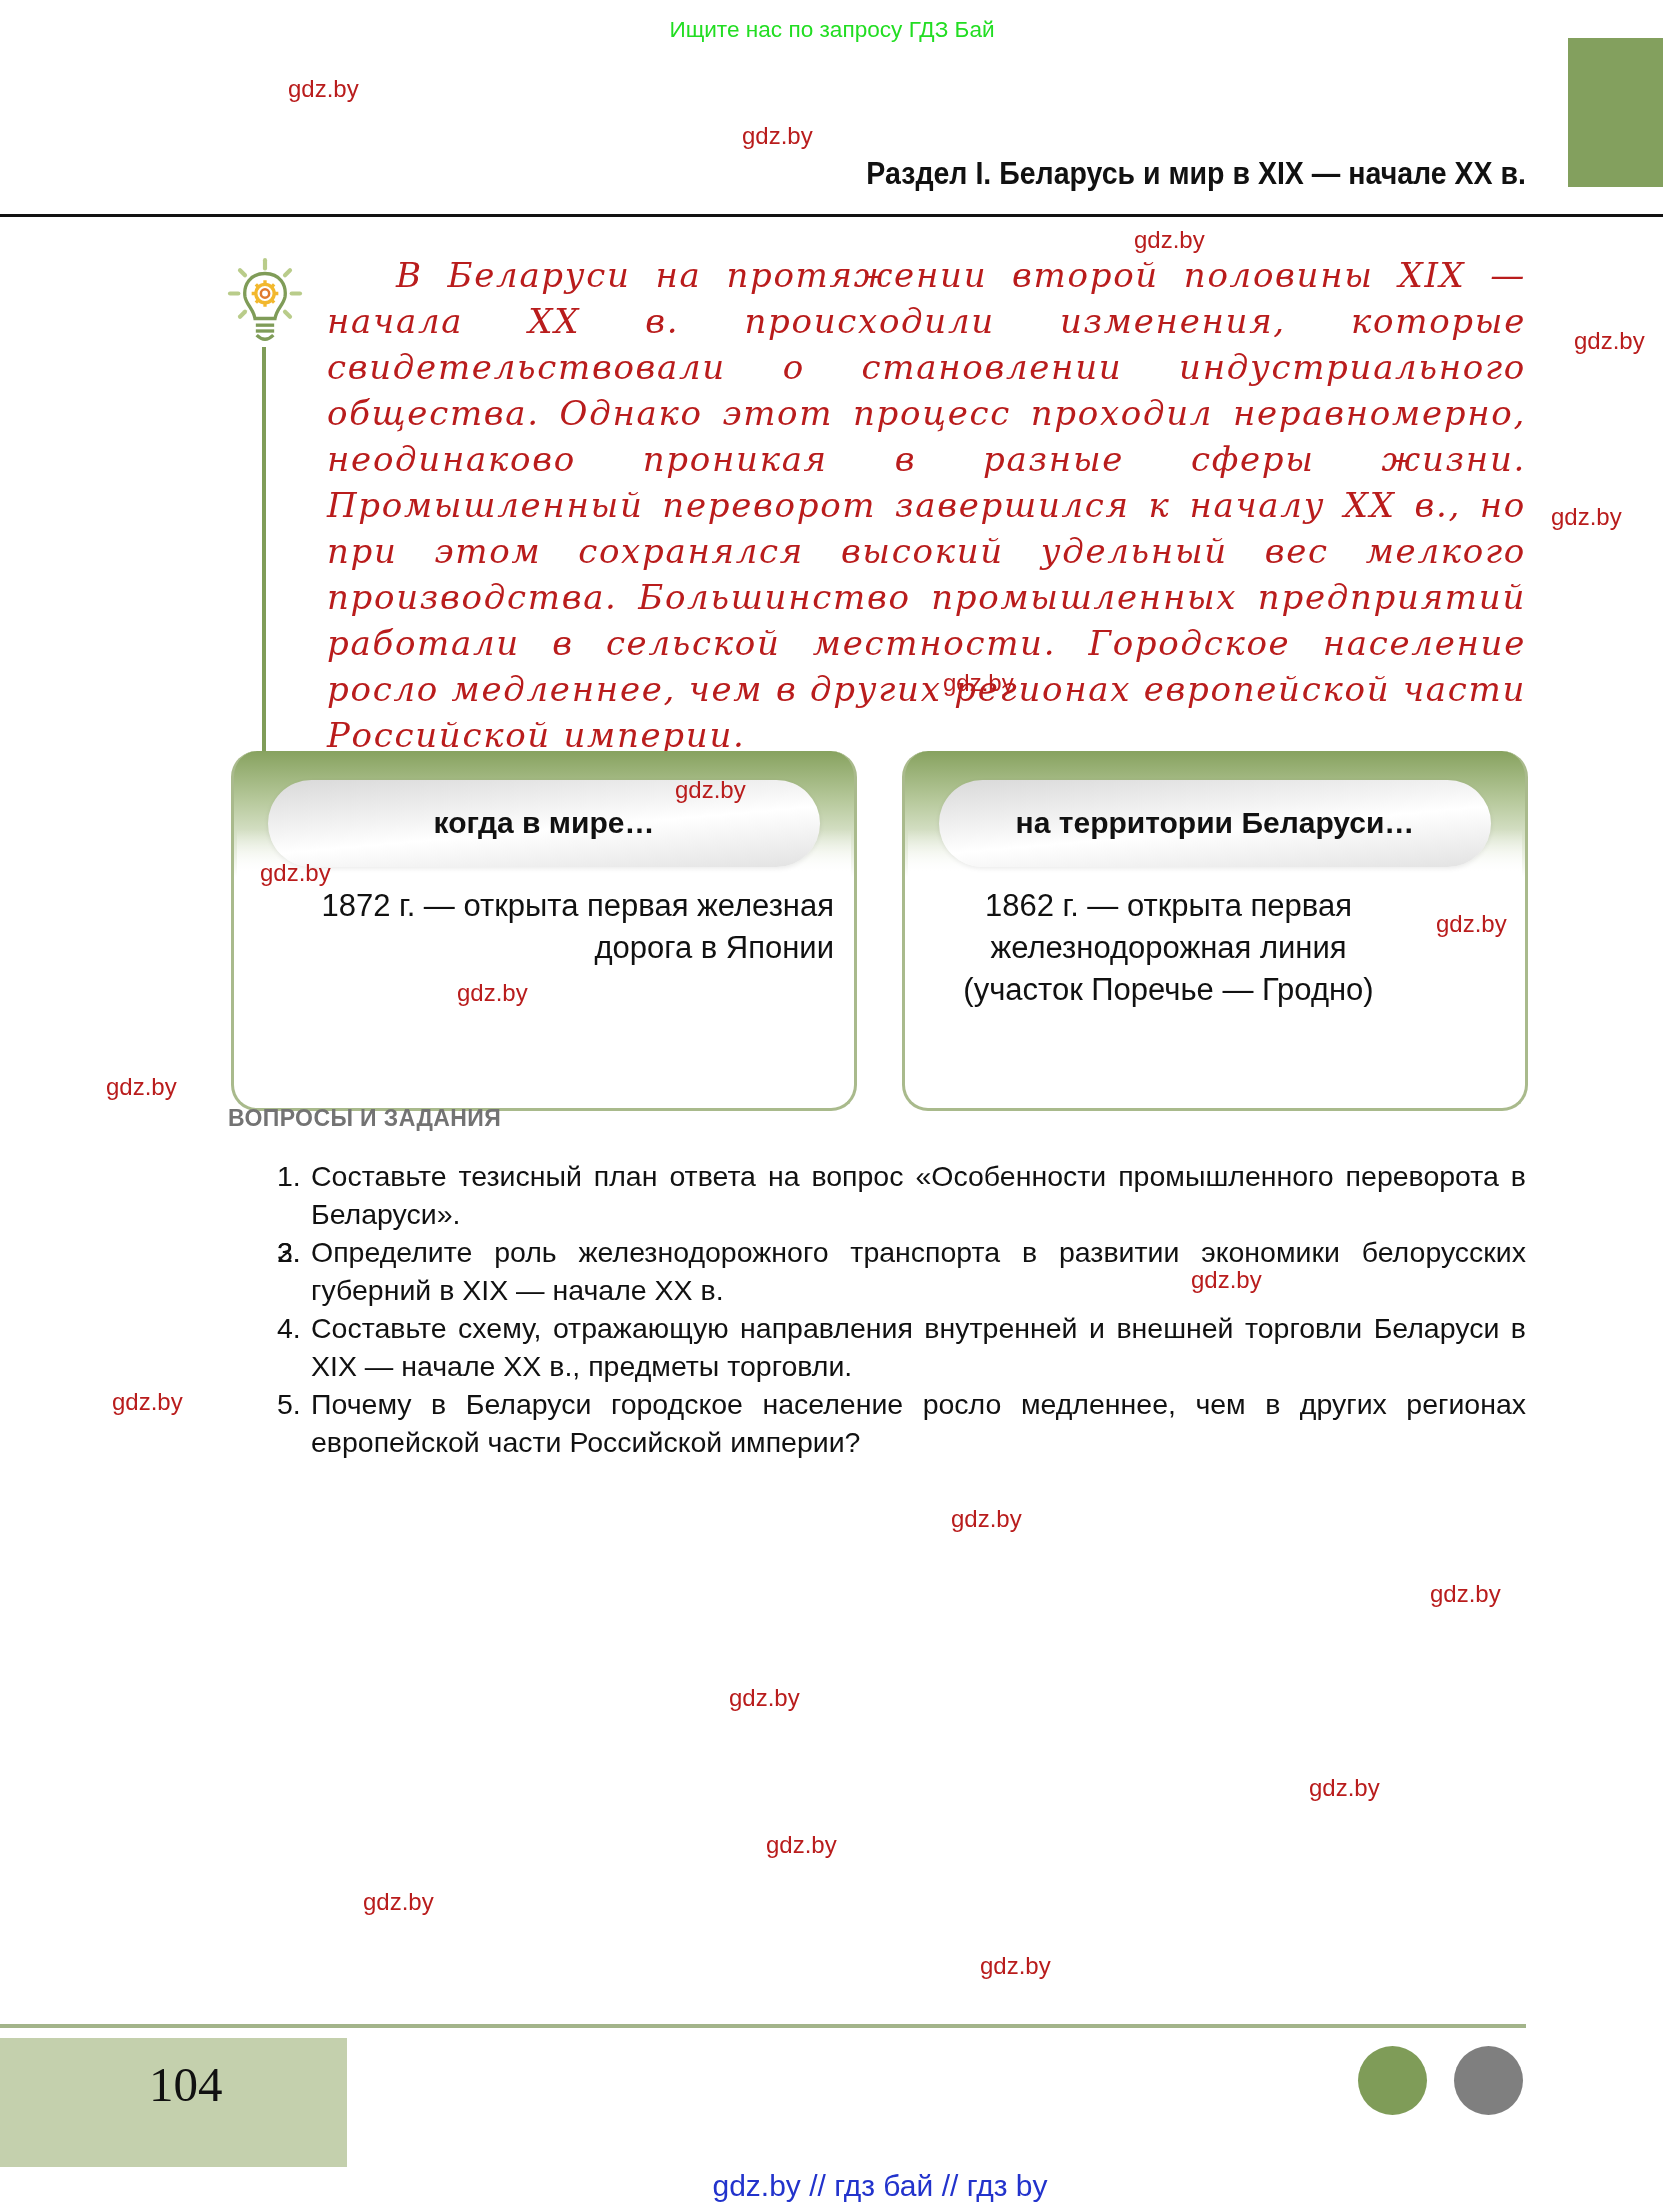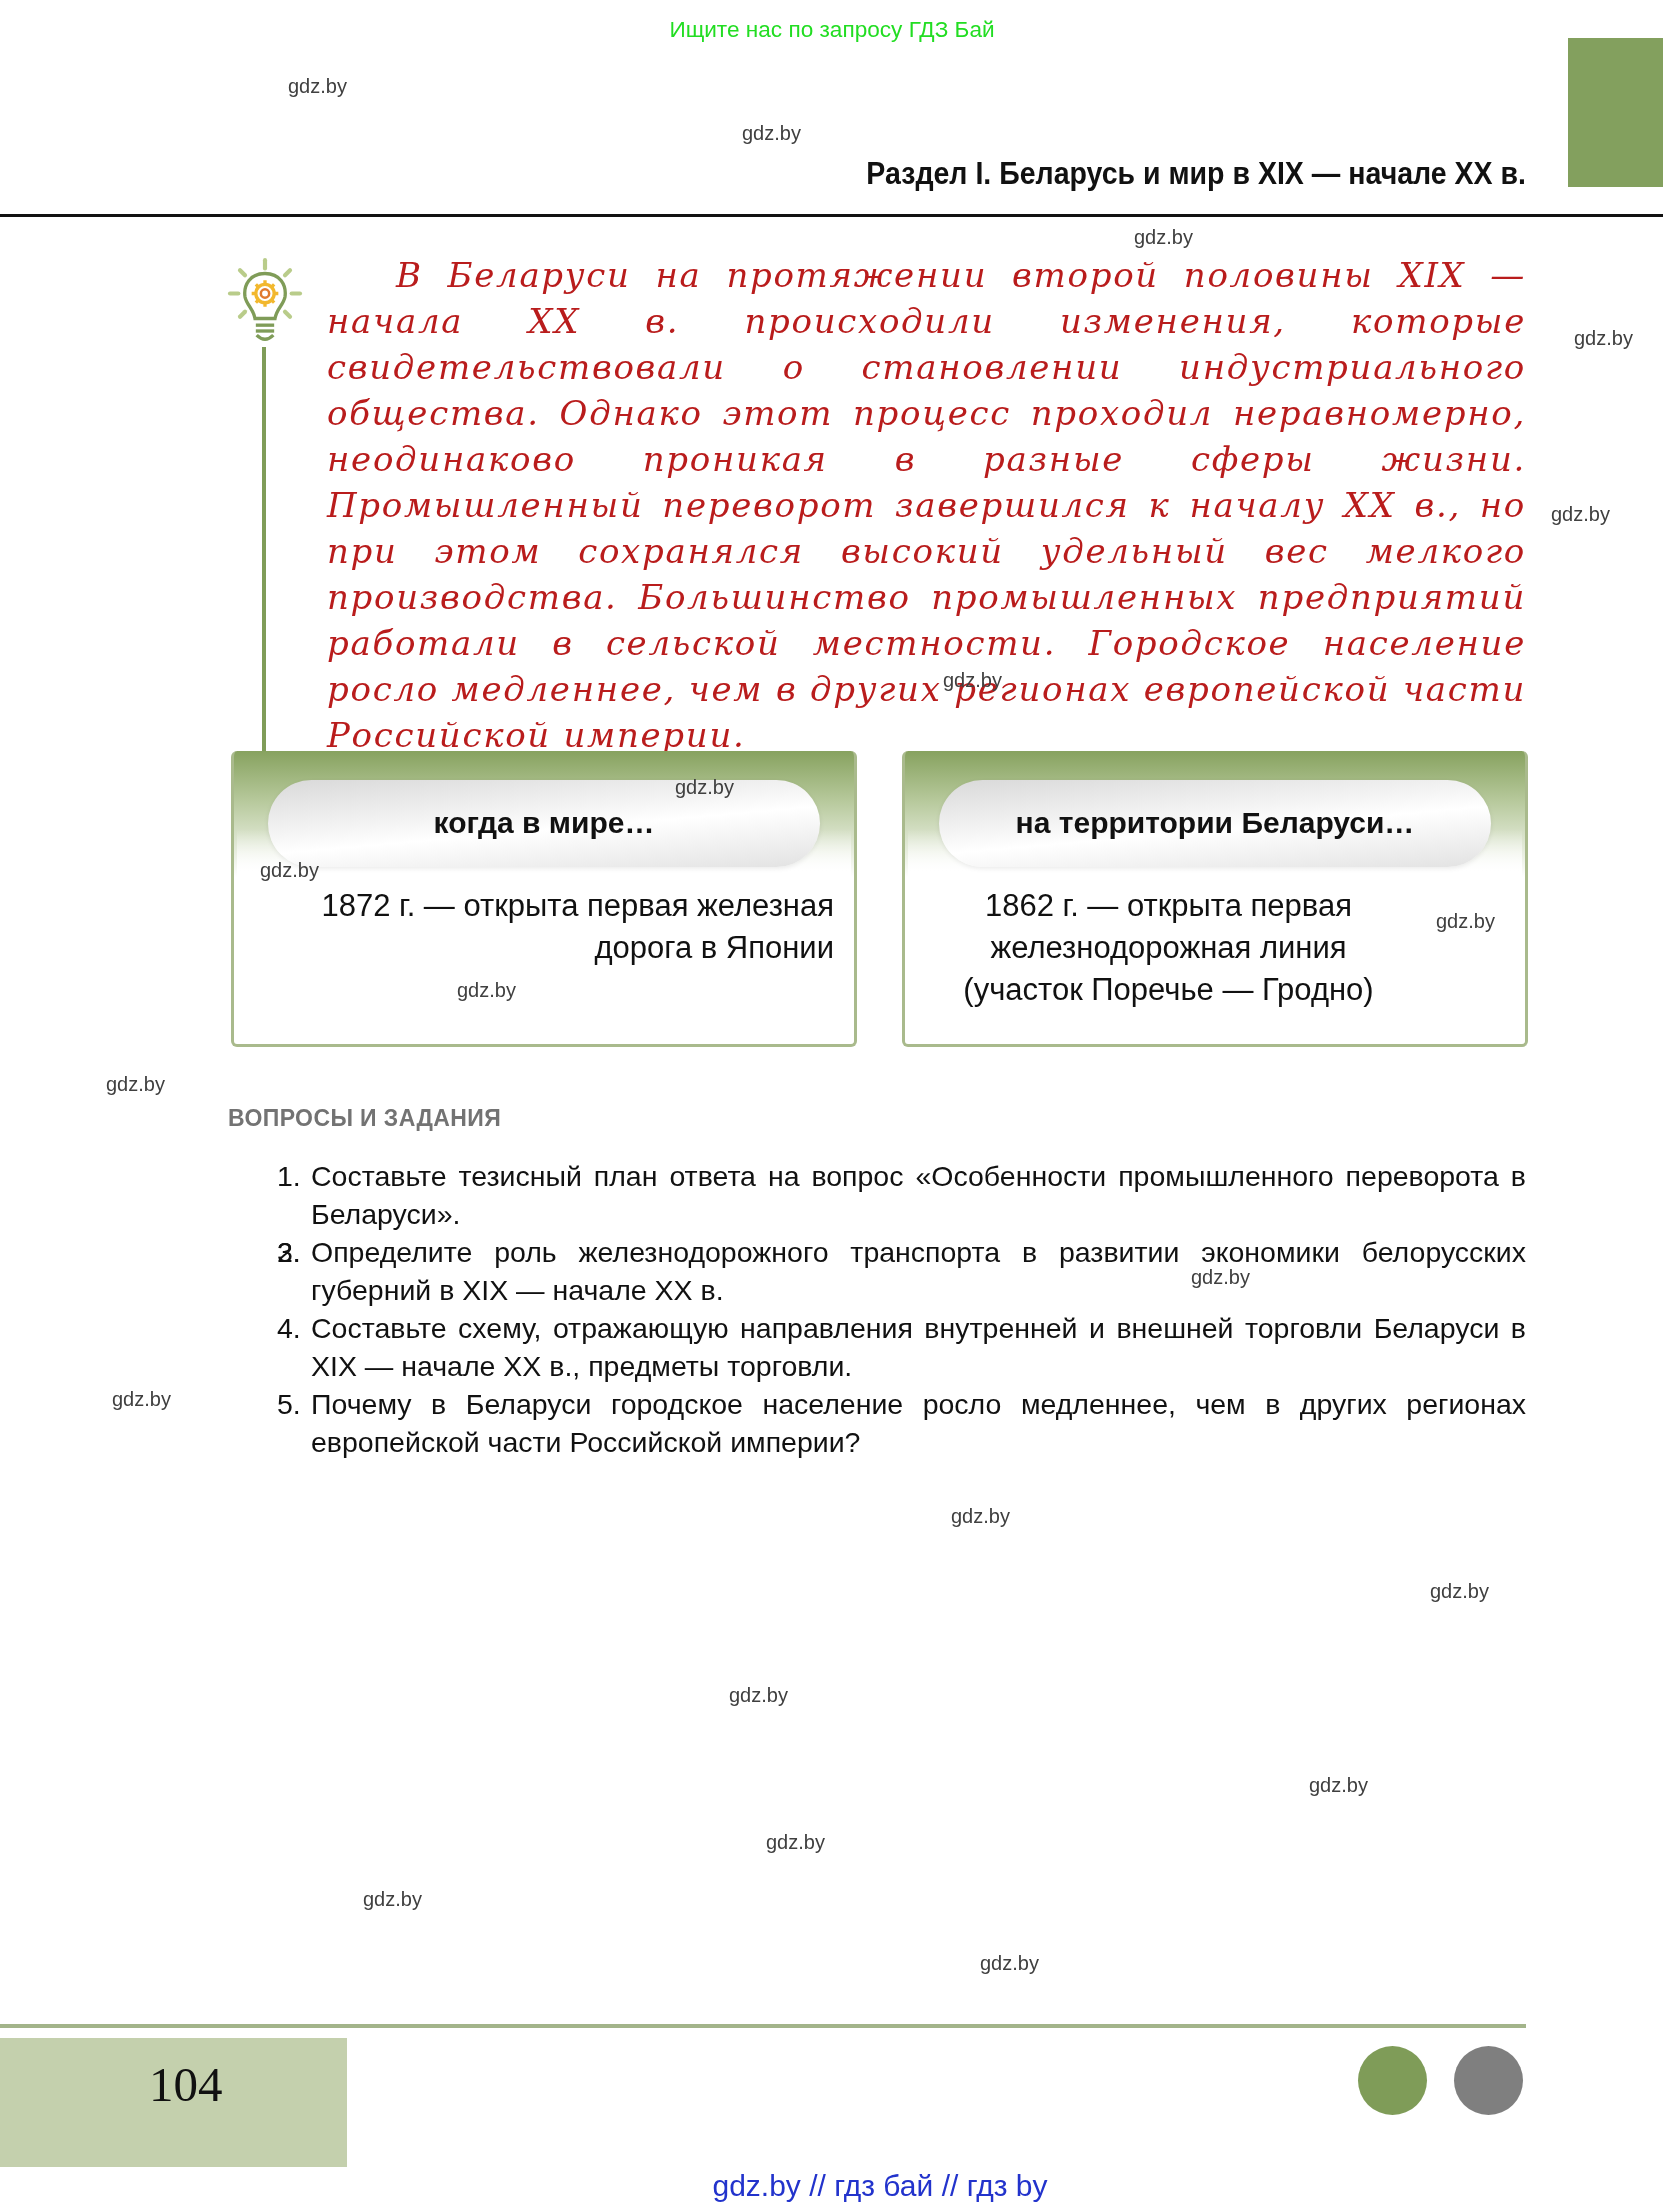--- a/index.html
+++ b/index.html
@@ -8,21 +8,21 @@
   .abs { position:absolute; }
   .top-banner { top:3.4px; left:0; width:1664px; text-align:center; color:#22dd22; font-size:22.6px;margin-top:14px; }
   .green-tab { left:1568px; top:38px; width:96px; height:149px; background:#83a05e; }
   .section-title { right:138px; top:156px; font-size:31px; font-weight:bold; color:#111; white-space:nowrap; transform:scaleX(0.92); transform-origin:right center; }
   .header-rule { left:0; top:214px; width:1664px; height:2.5px; background:#111; }
   .bulb { left:225px; top:255px; width:80px; height:87px; }
   .bulb-stem { left:262px; top:347px; width:4.2px; height:407px; background:#7f9c58; }
   .intro { left:327px; top:252px; width:1199px; font-family:"DejaVu Serif", serif; font-style:italic;
            font-size:34px; line-height:46px; text-align:justify; letter-spacing:1.7px; color:#b91c1c; }
   .intro .indent { display:inline-block; width:69px; }
-  .box { top:751px; width:626px; height:296px; border-radius:6px; box-sizing:border-box;
+  .box { top:751px; width:626px; height:360px; border-radius:26px; box-sizing:border-box;
          background:linear-gradient(to bottom, #87a25f 0px, #b7c99c 50px, #ffffff 126px);
          border:3.4px solid #a9ba8c; border-top:none; }
   .box-inner { position:absolute; left:3.4px; top:3.4px; right:3.4px; bottom:3.4px; border-radius:35px;
          background:linear-gradient(to bottom, rgba(255,255,255,0) 0px, rgba(255,255,255,0) 75px, #ffffff 117px); }
   .box-left { left:231px; }
   .box-right { left:902px; }
   .pill { position:absolute; left:34px; right:34px; top:28.5px; height:87px; border-radius:44px;
           background:linear-gradient(175deg, #d9d9d9 0%, #f4f4f4 40%, #ffffff 55%, #e2e2e2 100%);
           box-shadow: 0 1.7px 5px rgba(0,0,0,0.08);
           display:flex; align-items:center; justify-content:center; font-weight:bold; font-size:30px; color:#111; }
@@ -33,21 +33,21 @@
   .questions { left:277px; top:1157px; width:1249px; margin:0; padding:0; list-style:none; }
   .questions li { position:relative; padding-left:34px; font-size:28.5px; line-height:38px; text-align:justify; margin-bottom:0px; color:#111; }
   .questions li .num { position:absolute; left:0; top:0; }
   .footer-rule { left:0; top:2024px; width:1526px; height:4.2px; background:#a3b48a; }
   .page-box { left:0; top:2038px; width:347px; height:129px; background:#c4d0ad; }
   .page-num { left:149px; top:2056px; font-family:Liberation Serif, serif; font-size:49px; color:#111; }
   .dot { width:69px; height:69px; border-radius:50%; top:2046px; }
   .dot-green { left:1358px; background:#7f9c58; }
   .dot-gray { left:1454px; background:#7f7f7f; }
   .bottom-links { left:0; top:2169px; width:1664px; text-align:center; color:#2233cc; font-size:30px;padding-left:48px; }
-  .wm { font-size:20px; color:#404040; white-space:nowrap; }
+  .wm { font-size:24px; color:#b91c1c; white-space:nowrap; }
 </style>
 </head>
 <body>
 
 <div class="abs top-banner">Ищите нас по запросу ГДЗ Бай</div>
 
 <div class="abs green-tab"></div>
 <div class="abs section-title">Раздел I. Беларусь и мир в XIX — начале XX в.</div>
 <div class="abs header-rule"></div>
 

